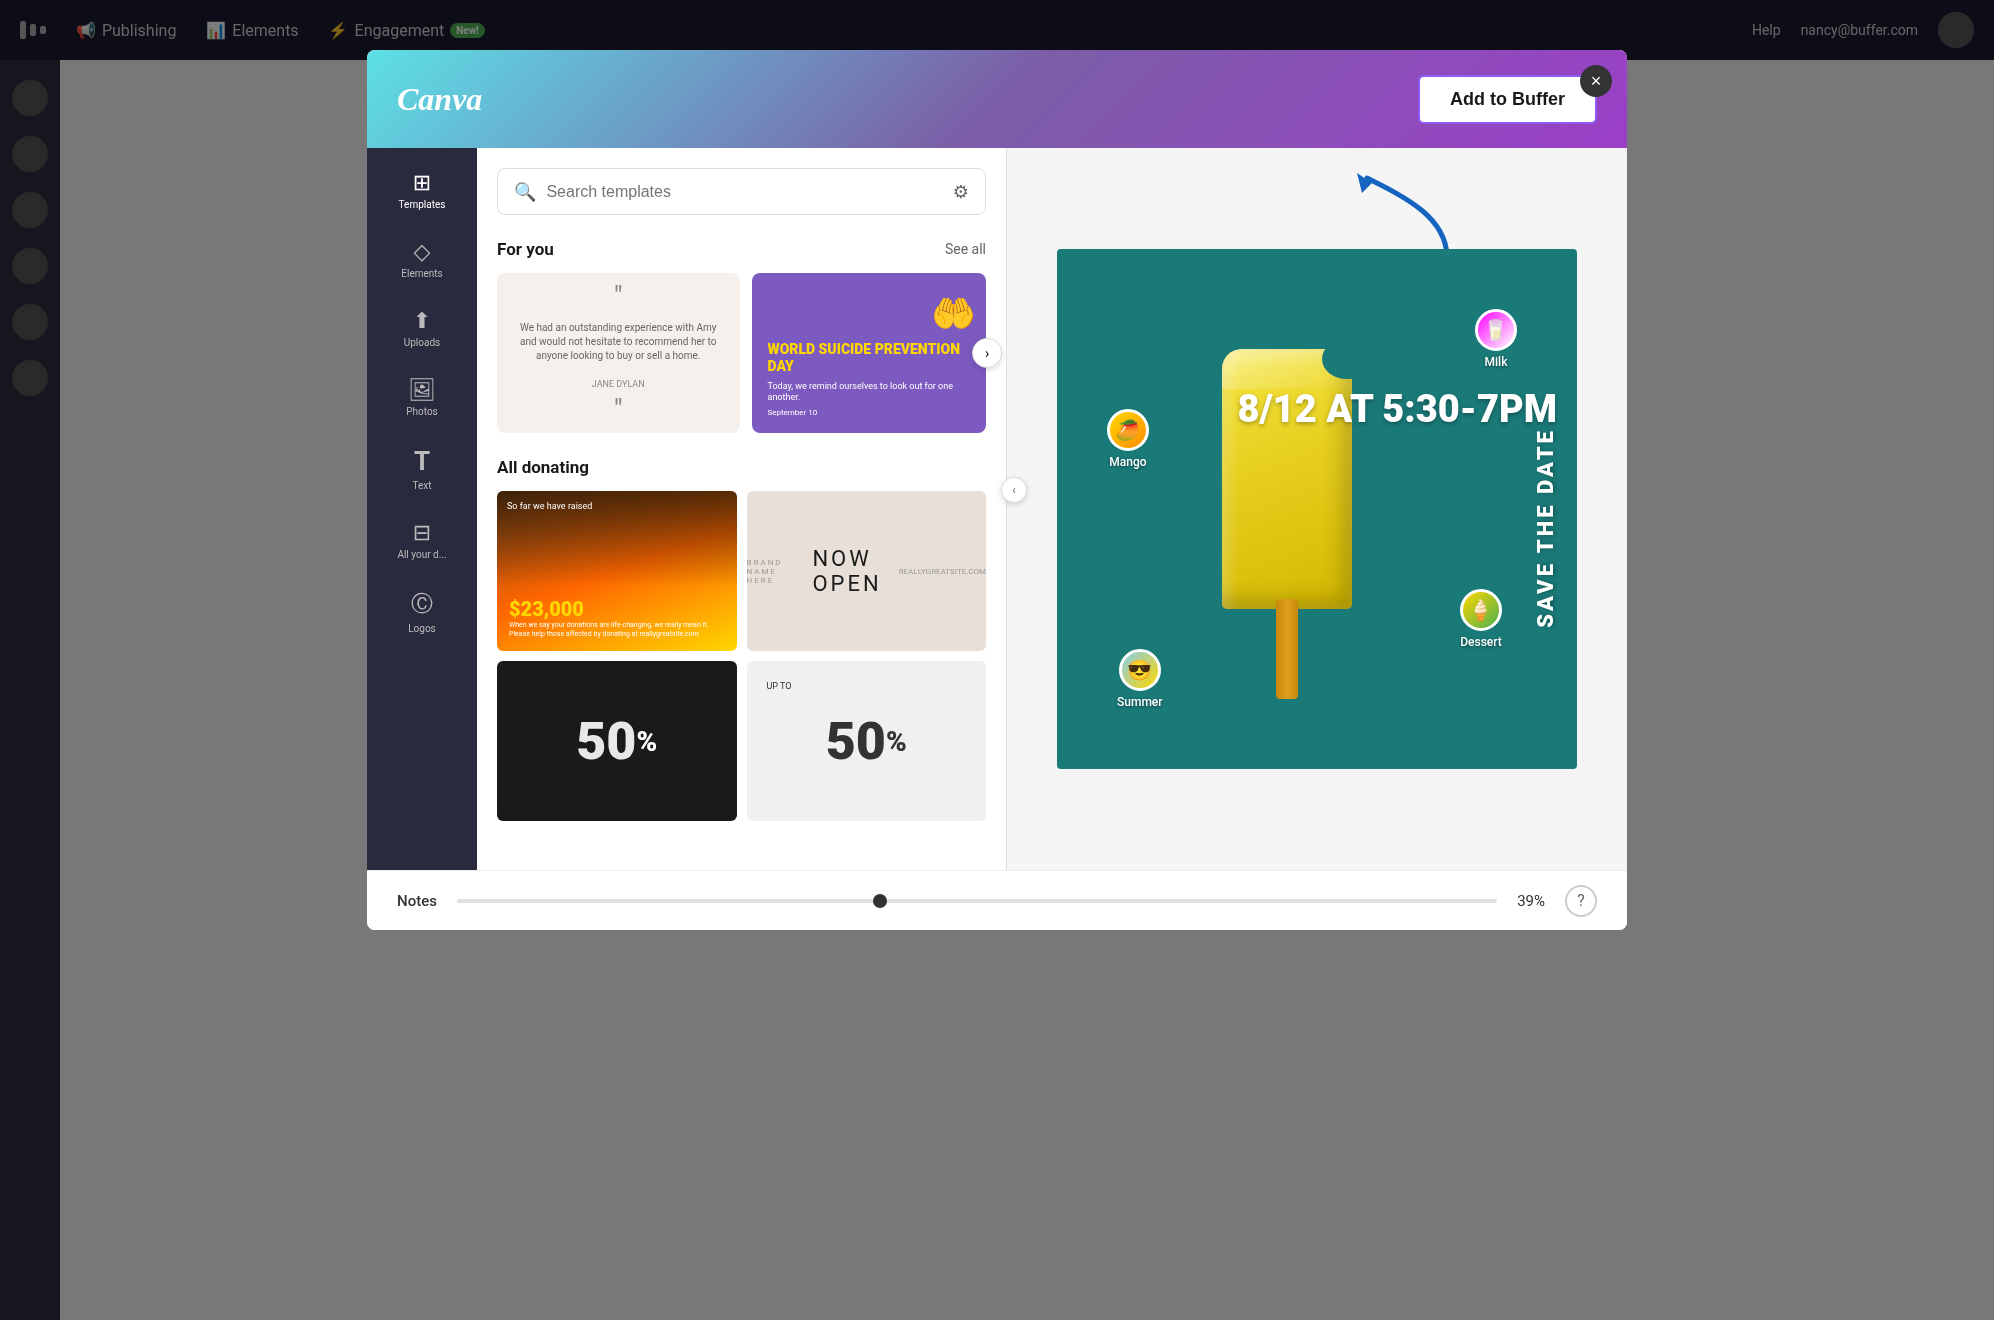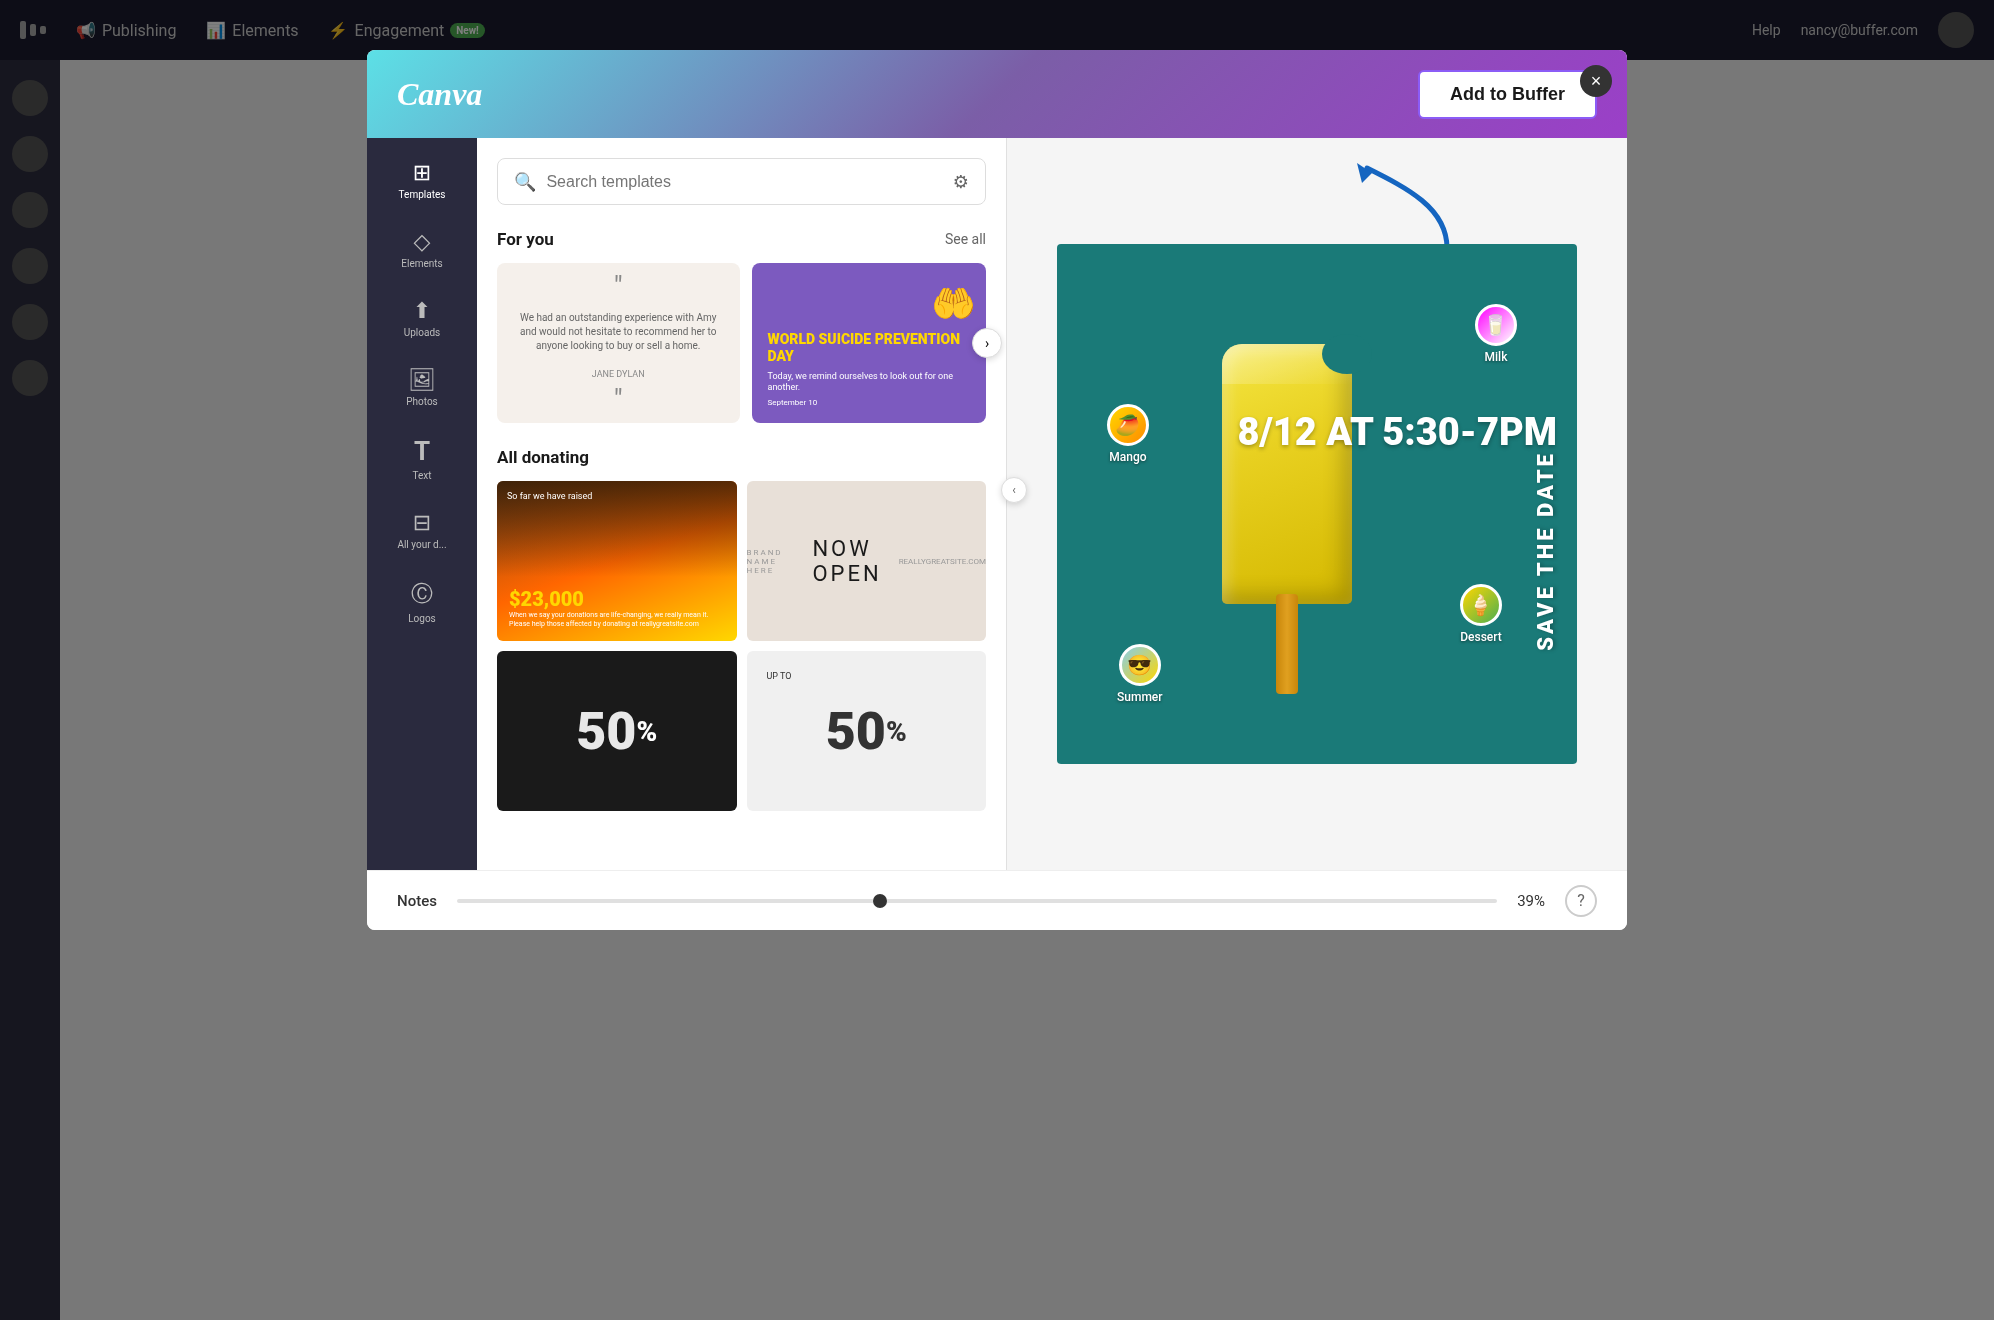--- a/index.html
+++ b/index.html
@@ -104,21 +104,21 @@
       background: white;
       border-radius: 8px;
       overflow: hidden;
       z-index: 20;
       display: flex;
       flex-direction: column;
     }
 
     
     .modal-header {
-      height: 88px;
+      height: 98px;
       background: linear-gradient(135deg, #5ce0e6 0%, #7b5ea7 50%, #9b3fc8 100%);
       display: flex;
       align-items: center;
       justify-content: space-between;
       padding: 0 30px;
       flex-shrink: 0;
     }
     .canva-logo {
       font-family: Georgia, serif;
       font-size: 32px;
@@ -506,21 +506,20 @@
     
     .save-date-text {
       position: absolute;
       right: 20px;
       top: 50%;
       transform: translateY(-50%);
       display: flex;
       flex-direction: column;
       align-items: flex-end;
       gap: 0;
-      margin-top: 28px;
     }
     .date-large { 
       color: white; 
       font-size: 38px; 
       font-weight: 900; 
       line-height: 1;
       text-shadow: 0 2px 4px rgba(0,0,0,0.3);
     }
     .save-the-date {
       color: white;

